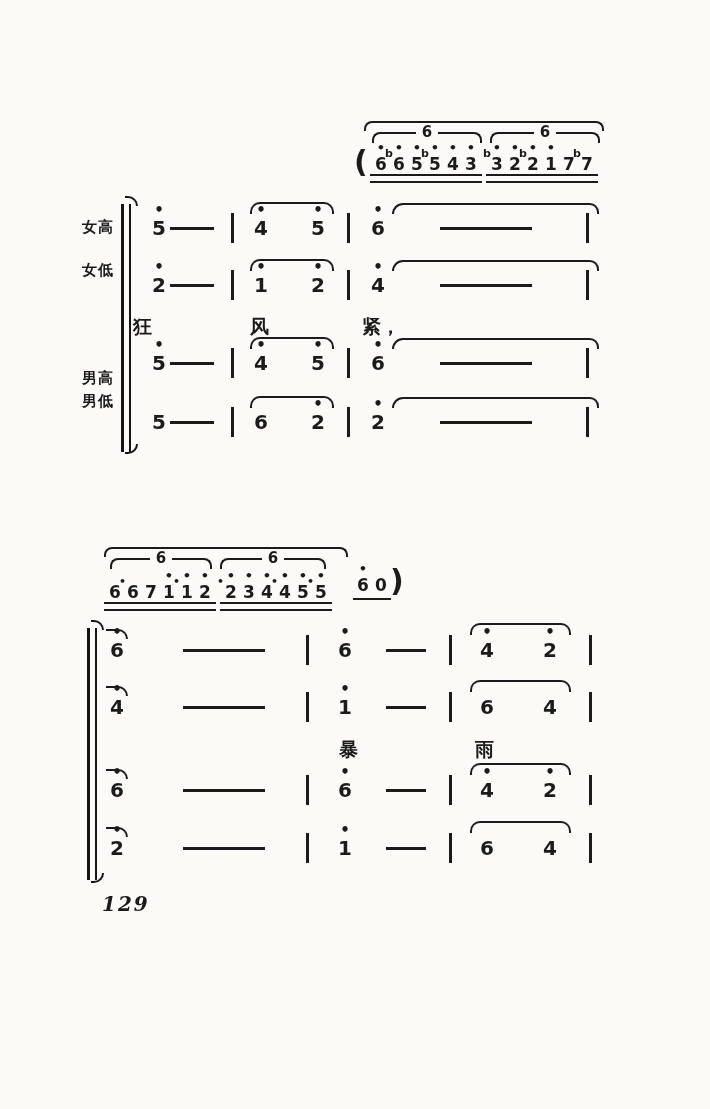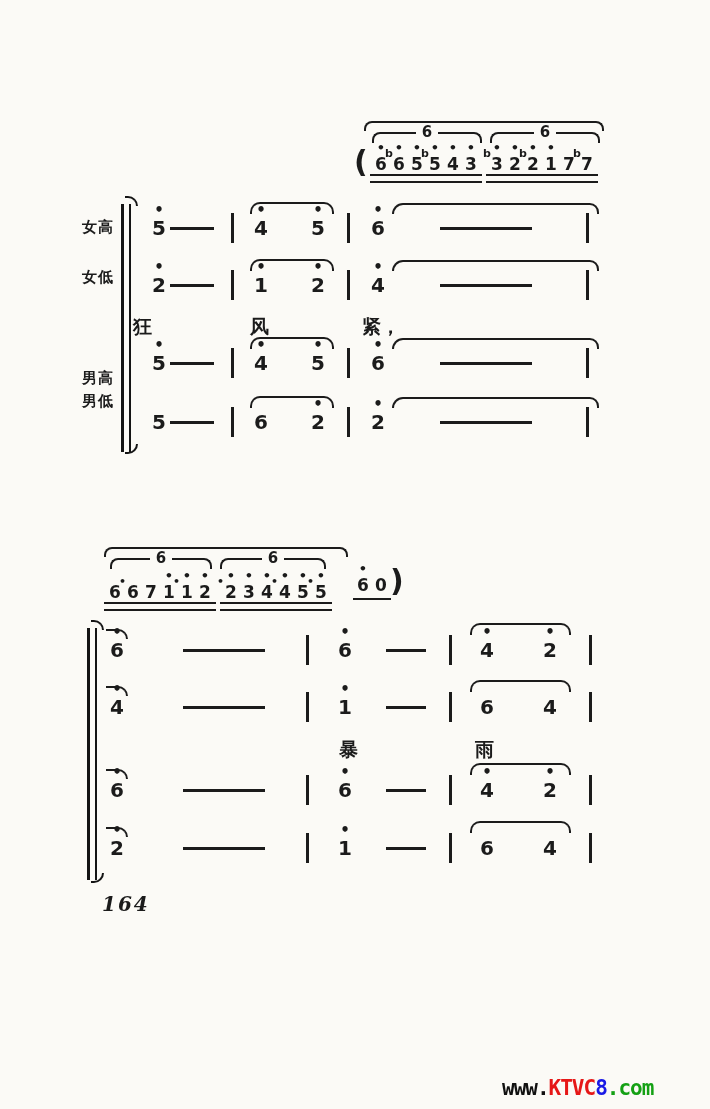--- a/index.html
+++ b/index.html
@@ -86,21 +86,21 @@
       <div class="rn"><i class="od">•</i><i class="ac"></i><b>2</b></div>
       <div class="rn"><i class="od">•</i><i class="ac">b</i><b>2</b></div>
       <div class="rn"><i class="od">•</i><i class="ac"></i><b>1</b></div>
       <div class="rn"><i class="od"></i><i class="ac"></i><b>7</b></div>
       <div class="rn"><i class="od"></i><i class="ac">b</i><b>7</b></div>
       <div class="beam2"></div>
     </div>
   </div>
 
   <div class="vlabel" style="left:82px;top:218px">女高</div>
-  <div class="vlabel" style="left:82px;top:268px">女低</div>
+  <div class="vlabel" style="left:82px;top:261px">女低</div>
   <div class="vlabel" style="left:82px;top:369px">男高</div>
   <div class="vlabel" style="left:82px;top:392px">男低</div>
 
   <div class="sysbar" style="left:121px;top:204px;height:248px"></div>
   <div class="hookT" style="left:125px;top:196px"></div>
   <div class="hookB" style="left:125px;top:444px"></div>
 
   <div class="lyric" style="left:133px;top:314px">狂</div>
   <div class="lyric" style="left:250px;top:314px">风</div>
   <div class="lyric" style="left:362px;top:314px">紧，</div>
@@ -239,19 +239,16 @@
   <div class="dash" style="left:183px;top:847px;width:82px"></div>
   <div class="bar" style="left:306px;top:833px"></div>
   <div class="vn" style="left:332px;top:835px"><i class="od">•</i><span>1</span></div>
   <div class="dash" style="left:386px;top:847px;width:40px"></div>
   <div class="bar" style="left:449px;top:833px"></div>
   <div class="slur" style="left:470px;top:821px;width:97px"></div>
   <div class="vn" style="left:474px;top:835px"><i class="od"></i><span>6</span></div>
   <div class="vn" style="left:537px;top:835px"><i class="od"></i><span>4</span></div>
   <div class="bar" style="left:589px;top:833px"></div>
 
-  <div class="pgnum" style="left:102px;top:892px">164</div>
-
-  <div class="wm" style="left:502px;top:1076px">
-    <span class="c1">www.</span><span class="c2">KTVC</span><span class="c3">8</span><span class="c4">.com</span>
-  </div>
+  <div class="pgnum" style="left:102px;top:892px">129</div>
+
 
 </div>
 
 </body></html>

